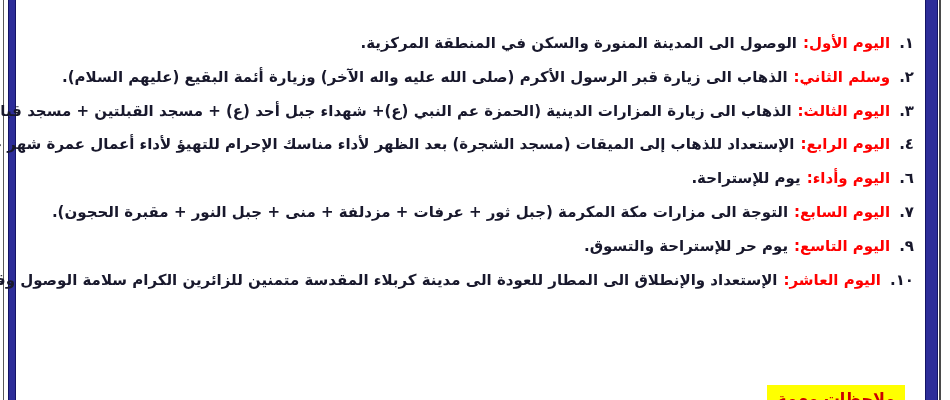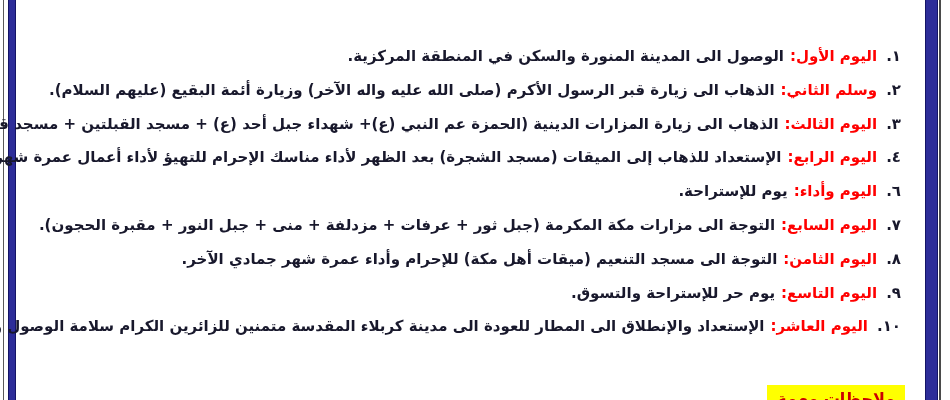--- a/index.html
+++ b/index.html
@@ -42,21 +42,21 @@
   }
   .content {
     position: absolute;
     top: 0; right: 0;
     width: 950px; height: 400px;
     direction: rtl;
     overflow: hidden;
   }
   ol.itinerary {
     list-style: none;
-    margin: 13px;
+    margin: 0;
     padding: 27px 36px 0 20px;
   }
   ol.itinerary li {
     white-space: nowrap;
     line-height: 33.8px;
     height: 33.8px;
     font-size: 15px;
     font-weight: bold;
     color: #18182c;
     text-align: right;
@@ -108,23 +108,20 @@
       <li>
         <span class="num">٤.</span><span class="day">اليوم الرابع:</span><span class="txt">الإستعداد للذهاب إلى الميقات (مسجد الشجرة) بعد الظهر لأداء مناسك الإحرام للتهيؤ لأداء أعمال عمرة شهر جمادي الأول.</span>
       </li>
       <li>
         <span class="num">٦.</span><span class="day">اليوم وأداء:</span><span class="txt">يوم للإستراحة.</span>
       </li>
       <li>
         <span class="num">٧.</span><span class="day">اليوم السابع:</span><span class="txt">التوجة الى مزارات مكة المكرمة (جبل ثور + عرفات + مزدلفة + منى + جبل النور + مقبرة الحجون).</span>
       </li>
       <li>
-        <span class="num">٨.</span><span class="day">اليوم الثامن:</span><span class="txt">التوجة الى مسجد التنعيم (ميقات أهل مكة) للإحرام وأداء عمرة شهر جمادي الآخر.</span>
-      </li>
-      <li>
         <span class="num">٩.</span><span class="day">اليوم التاسع:</span><span class="txt">يوم حر للإستراحة والتسوق.</span>
       </li>
       <li>
         <span class="num">١٠.</span><span class="day">اليوم العاشر:</span><span class="txt">الإستعداد والإنطلاق الى المطار للعودة الى مدينة كربلاء المقدسة متمنين للزائرين الكرام سلامة الوصول وقبول الأعمال .</span>
       </li>
     </ol>
 
     <div class="note">
       <span>ملاحظات مهمة</span>
     </div>

